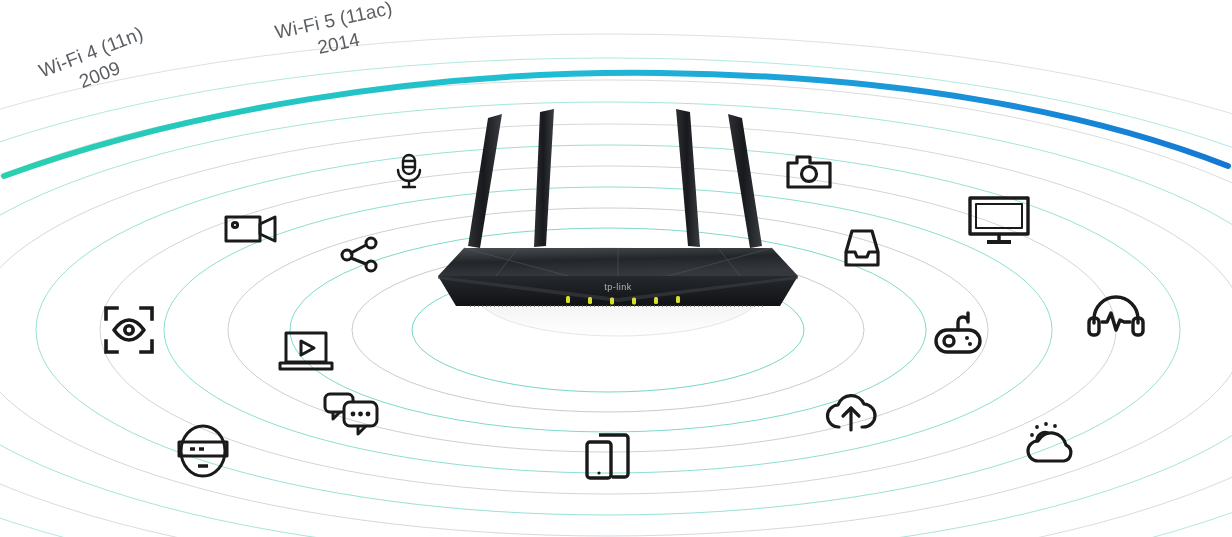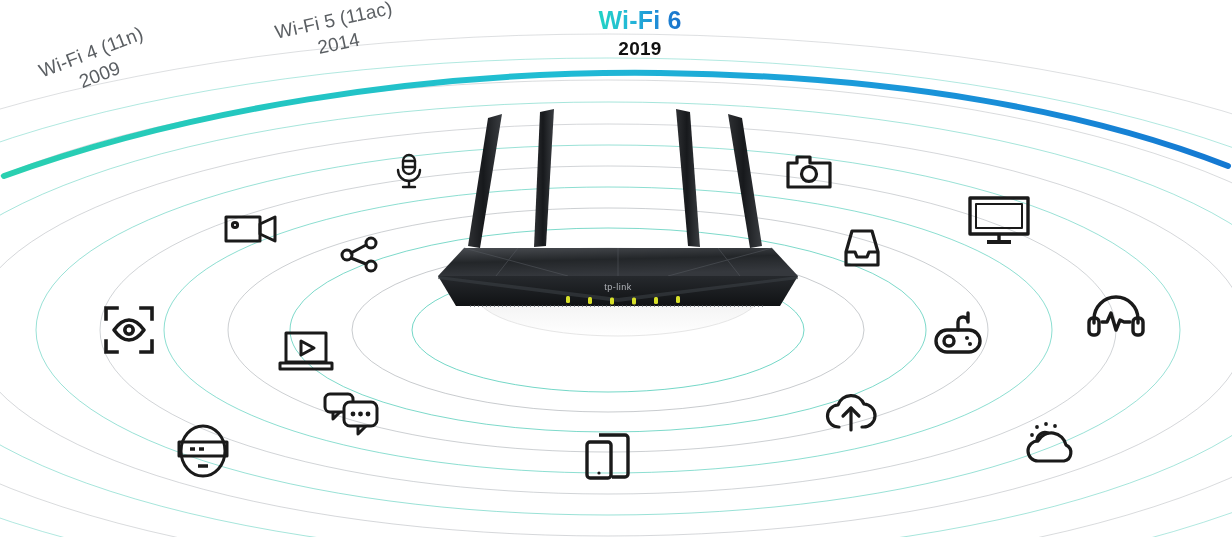--- a/index.html
+++ b/index.html
@@ -58,24 +58,20 @@
   <div class="tl-label" id="lbl-wifi4">
     <span class="gen">Wi-Fi 4 (11n)</span>
     <span class="yr">2009</span>
   </div>
 
   <div class="tl-label" id="lbl-wifi5">
     <span class="gen">Wi-Fi 5 (11ac)</span>
     <span class="yr">2014</span>
   </div>
 
-  <div id="lbl-wifi6">
-    <span class="gen6">Wi-Fi 6</span>
-    <span class="yr6">2019</span>
-  </div>
 
   <div id="router">
     <svg width="400" height="260" viewBox="0 0 400 260">
       <defs>
         <linearGradient id="ped" x1="0" y1="0" x2="0" y2="1">
           <stop offset="0" stop-color="#ffffff"></stop>
             <stop offset="0.5" stop-color="#f0f0f0"></stop>
             <stop offset="1" stop-color="#ffffff"></stop>
         </linearGradient>
         <linearGradient id="antG" x1="0" y1="0" x2="1" y2="0">

